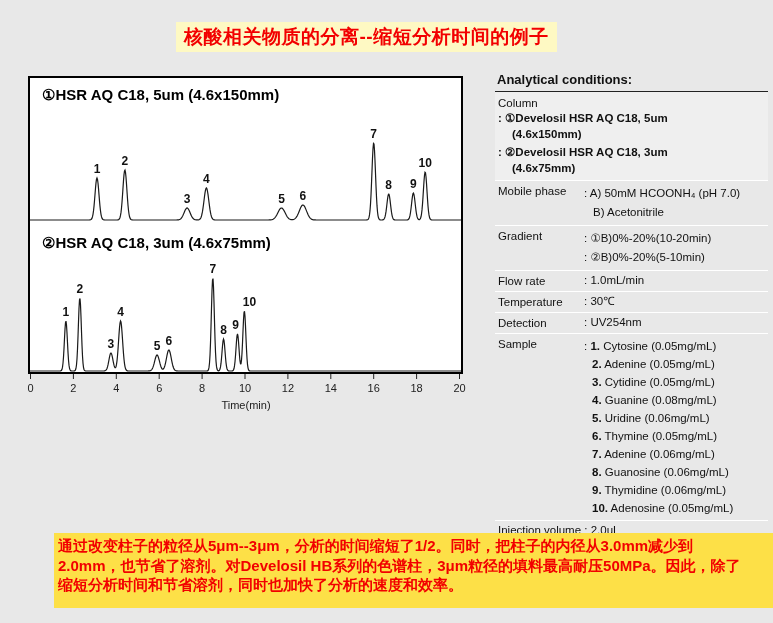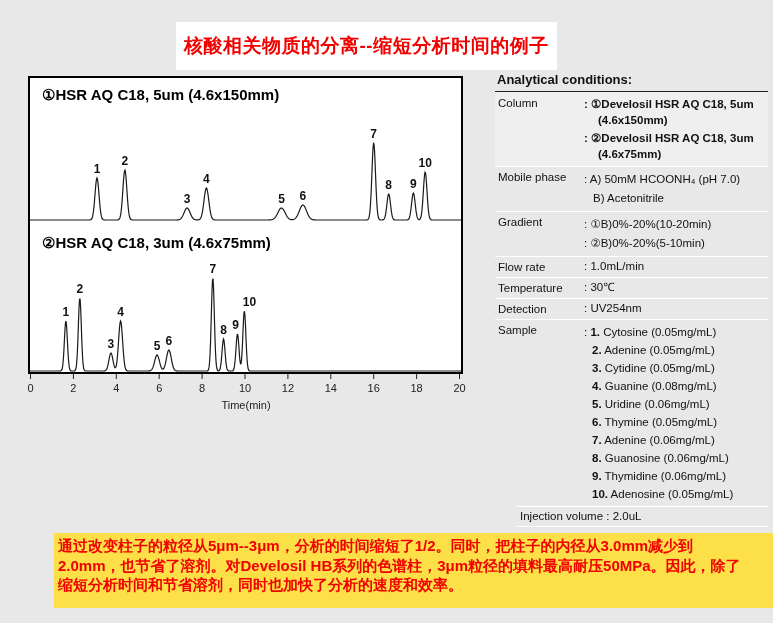--- a/index.html
+++ b/index.html
@@ -5,21 +5,21 @@
   html,body{margin:0;padding:0;}
   body{
     width:773px;height:623px;position:relative;overflow:hidden;
     background:#e8e8e8;
     font-family:"Liberation Sans",sans-serif;
     color:#111;
   }
   
   .title-box{
     position:absolute;left:176px;top:22px;height:30px;
-    background:#ffffff;display:inline-block;padding:9px 8px;
+    background:#fef9c3;display:inline-block;padding:0 8px;
     font-size:19px;font-weight:bold;line-height:30px;color:#f20000;
     letter-spacing:0.5px;white-space:nowrap;
   }
   
   .chart-panel{
     position:absolute;left:28px;top:76px;width:435px;height:298px;
     background:#ffffff;border:2px solid #000;box-sizing:border-box;
   }
   .chrom-label{position:absolute;font-size:15px;font-weight:bold;color:#000;white-space:nowrap;}
   .chrom-label.one{left:12px;top:8px;}
@@ -28,34 +28,34 @@
   .peak-num{font-family:"Liberation Sans",sans-serif;font-size:12px;font-weight:bold;fill:#111;}
   .axis-strip{position:absolute;left:30px;top:374px;width:431px;height:46px;overflow:visible;}
   .axis-label{font-family:"Liberation Sans",sans-serif;font-size:11px;fill:#222;}
   
   .cond-panel{
     position:absolute;left:495px;top:70px;width:273px;
     font-size:11.5px;color:#111;
   }
   .cond-header{font-size:13px;font-weight:bold;padding:2px 0 4px 2px;border-bottom:1px solid #222;}
   .cond-row{display:flex;align-items:flex-start;padding:3px 0 3px 3px;border-top:1px solid #ffffff;}
-  .cond-row.first{border-top:none;background:#efefef;padding:4px 0 4px 3px;}
+  .cond-row.first{border-top:none;background:#efefef;padding:4px 0 4px 3px;flex-direction:column;}
   .cond-row.last{border-bottom:1px solid #ffffff;}
   .cond-label{width:86px;flex-shrink:0;line-height:13px;padding-top:1px;}
   .cond-value{flex:1;line-height:13px;}
   .cond-value .vline{line-height:19px;}
   .cond-value .cline{line-height:16px;}
   .cond-value .gap{margin-top:2px;}
   .bold{font-weight:bold;}
   .indent14{padding-left:14px;}
   .indent9{padding-left:9px;}
   .sample-line{line-height:18px;white-space:nowrap;}
   .sample-line.indent{padding-left:8px;}
   .num{font-weight:bold;}
-  .inline-row{line-height:13px;padding:3px 0 3px 3px;margin-left:22px;}
+  .inline-row{line-height:13px;padding:3px 0 3px 3px;}
   
   .footer-box{
     position:absolute;left:10px;top:533px;width:739px;height:75px;
     background:#fde047;box-sizing:border-box;padding:3px 4px;margin-left:44px;
   }
   .footer-line{
     color:#f20000;font-weight:bold;font-size:15px;line-height:19.5px;white-space:nowrap;
   }
 </style>
 </head>

